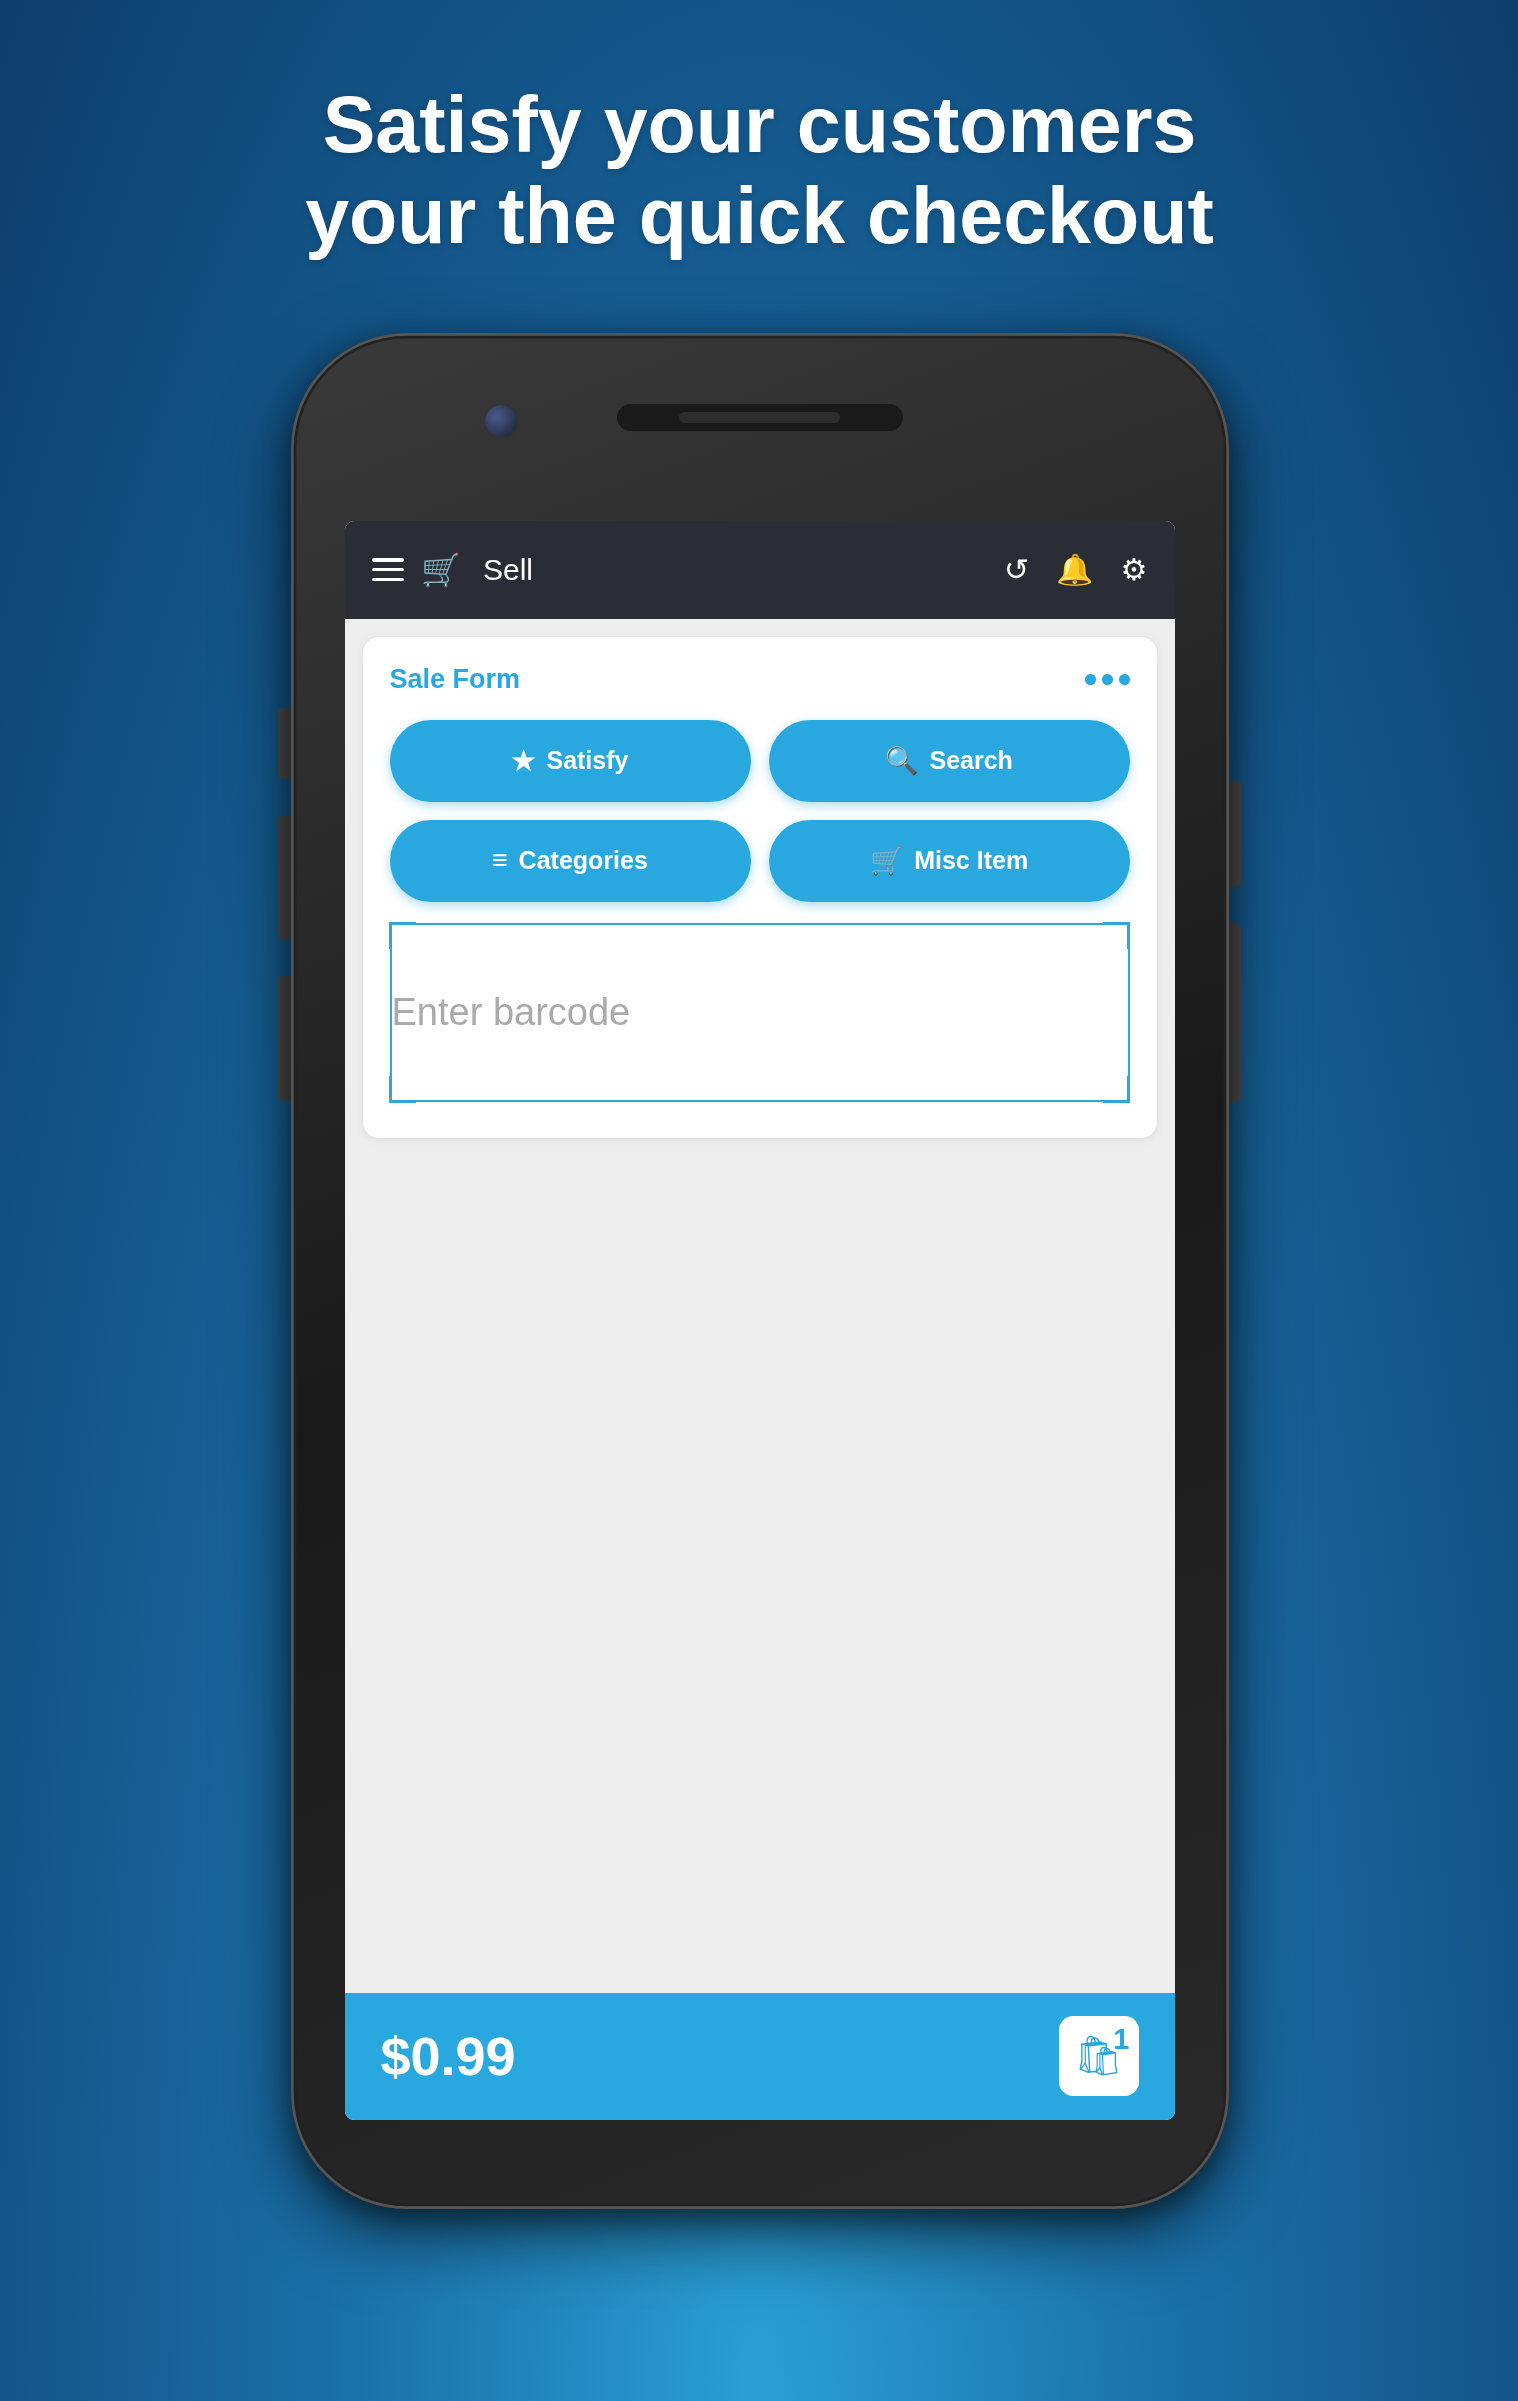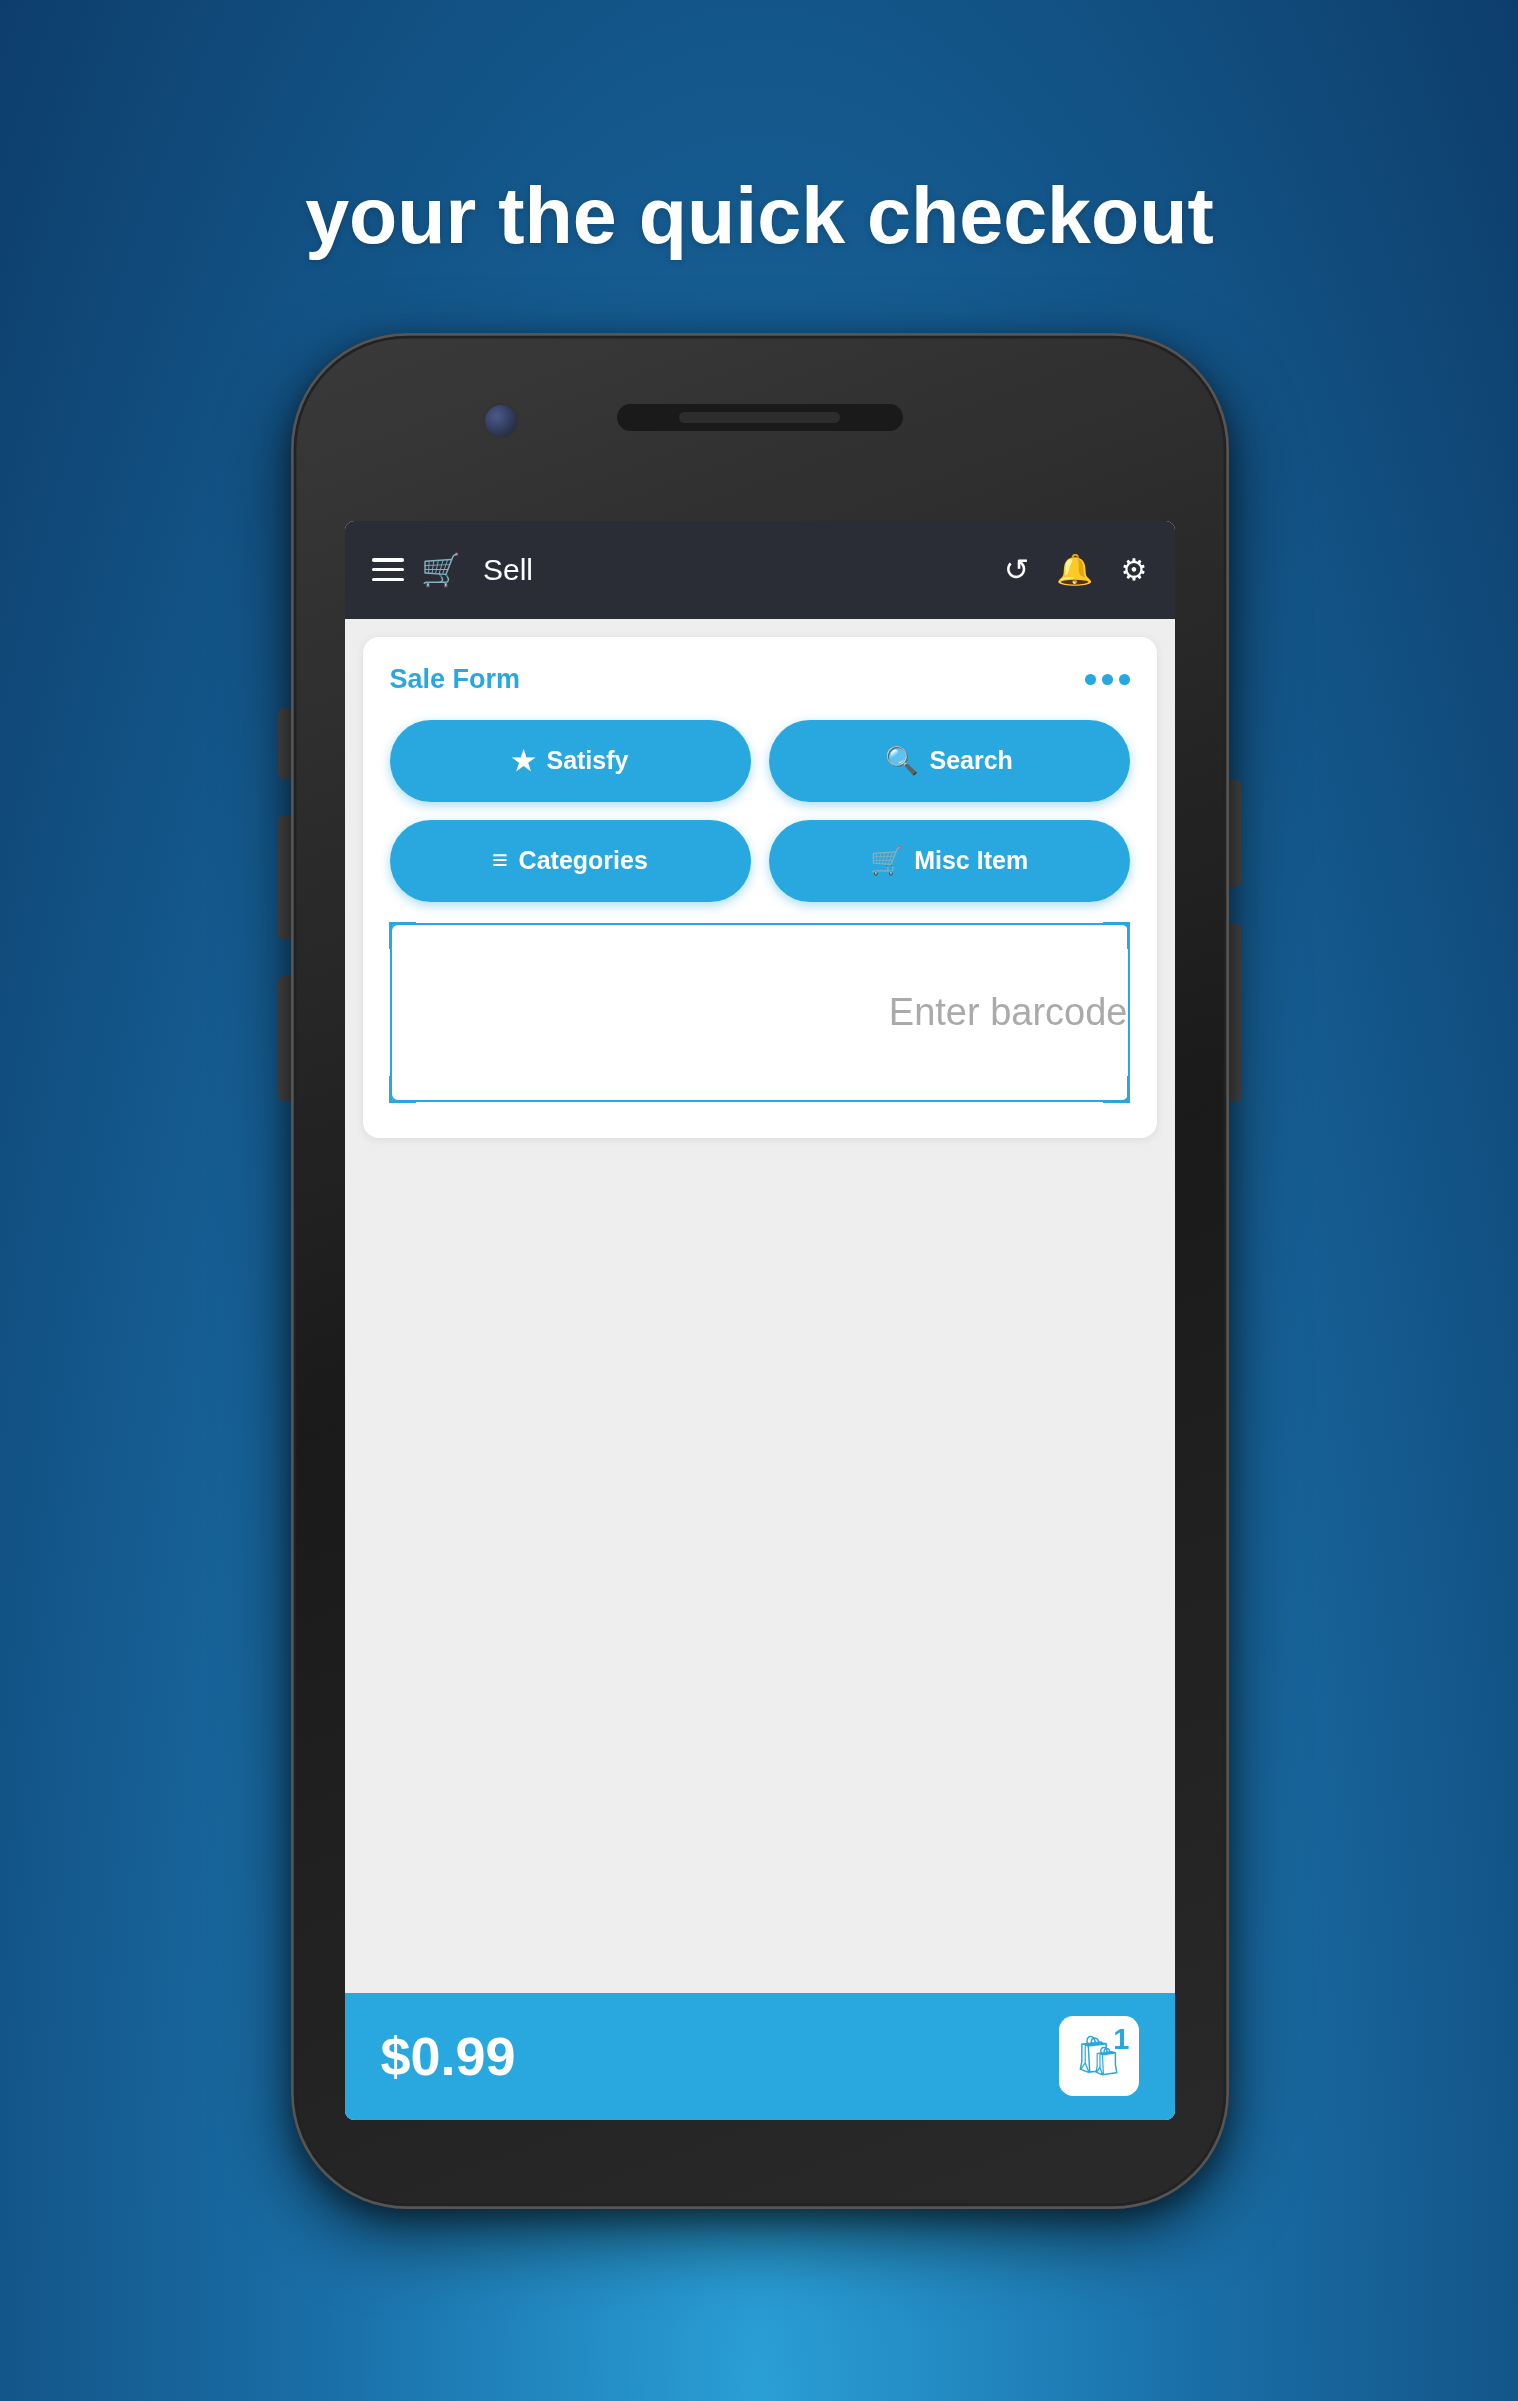--- a/index.html
+++ b/index.html
@@ -246,25 +246,25 @@
     
     .barcode-container {
       position: relative;
       margin: 9px 0;
     }
 
     .barcode-input-area {
       width: 100%;
       height: 179px;
       border: 2.7px solid #29a8e0;
-      border-radius: 8px;
+      border-radius: 1px;
       background: white;
       display: flex;
       align-items: center;
-      justify-content: flex-end;
+      justify-content: flex-start;
       position: relative;
     }
 
     
     .corner {
       position: absolute;
       width: 27px;
       height: 27px;
       border-color: #29a8e0;
       border-style: solid;
@@ -319,21 +319,21 @@
       right: 9px;
       color: #29a8e0;
       font-size: 29px;
       font-weight: 900;
     }
   </style>
 </head>
 <body>
 
 <h1 class="headline">
-  <br>
+  <span>Satisfy your customers</span><br>
   <span>your the quick checkout</span>
 </h1>
 
 <div class="phone-shell">
   <div class="phone-body">
 
     <div class="camera-dot"></div>
 
     <div class="phone-top-bar">
       <div class="speaker-grille"></div>

